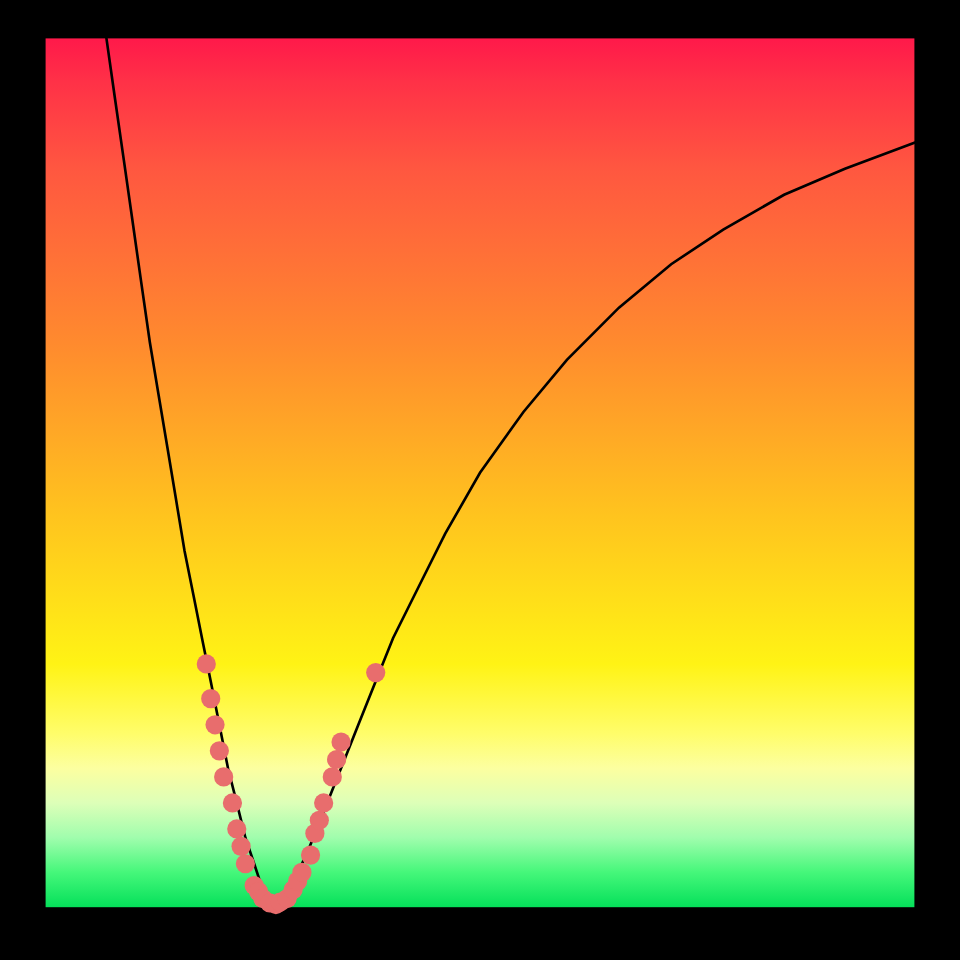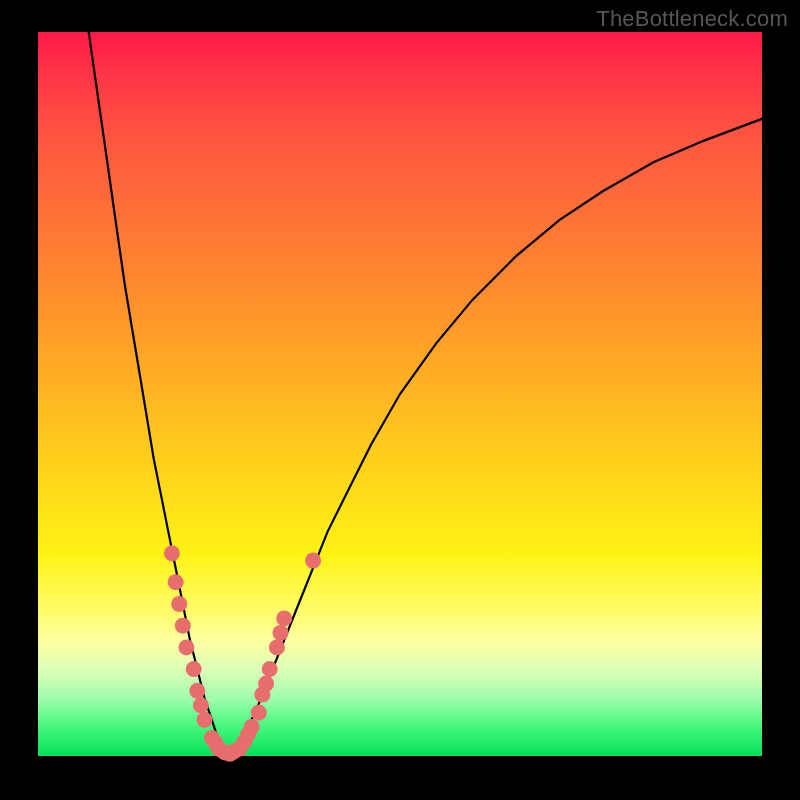--- a/index.html
+++ b/index.html
@@ -57,21 +57,20 @@
     width: 724px;
     height: 724px;
     display: block;
     overflow: visible;
   }
 </style>
 </head>
 <body>
 <div class="outer">
 
-  <div class="watermark">TheBottleneck.com</div>
 
   <div class="plot">
     <svg class="curves" viewBox="0 0 724 724" preserveAspectRatio="none">
       <path id="curve-path" fill="none" stroke="#000" stroke-width="2.2" stroke-linecap="round" d="M50.7 0.0 L57.9 50.7 L65.2 101.4 L72.4 152.0 L79.6 202.7 L86.9 253.4 L94.1 296.8 L101.4 340.3 L108.6 383.7 L115.8 427.2 L123.1 463.4 L130.3 499.6 L137.6 535.8 L144.8 572.0 L152.0 608.2 L159.3 637.1 L166.5 666.1 L173.8 687.8 L181.0 709.5 L188.2 724.0 L202.7 709.5 L217.2 680.6 L231.7 644.4 L246.2 608.2 L260.6 572.0 L275.1 535.8 L289.6 499.6 L311.3 456.1 L333.0 412.7 L362.0 362.0 L398.2 311.3 L434.4 267.9 L477.8 224.4 L521.3 188.2 L564.7 159.3 L615.4 130.3 L666.1 108.6 L724.0 86.9"></path>
       <g id="scatter-group">
           <circle cx="133.9" cy="521.3" r="8.0" fill="#e86d6d"></circle>
           <circle cx="137.6" cy="550.2" r="8.0" fill="#e86d6d"></circle>
           <circle cx="141.2" cy="572.0" r="8.0" fill="#e86d6d"></circle>
           <circle cx="144.8" cy="593.7" r="8.0" fill="#e86d6d"></circle>
           <circle cx="148.4" cy="615.4" r="8.0" fill="#e86d6d"></circle>

